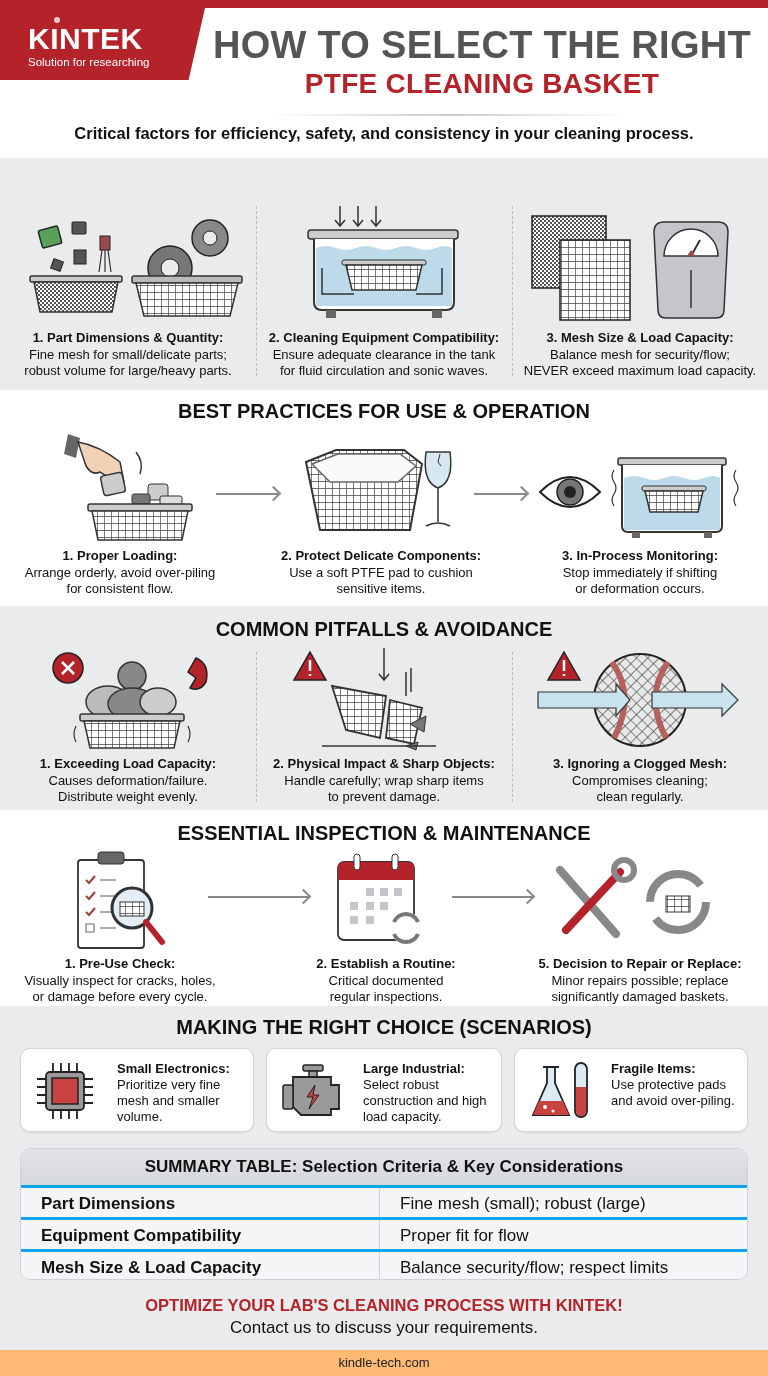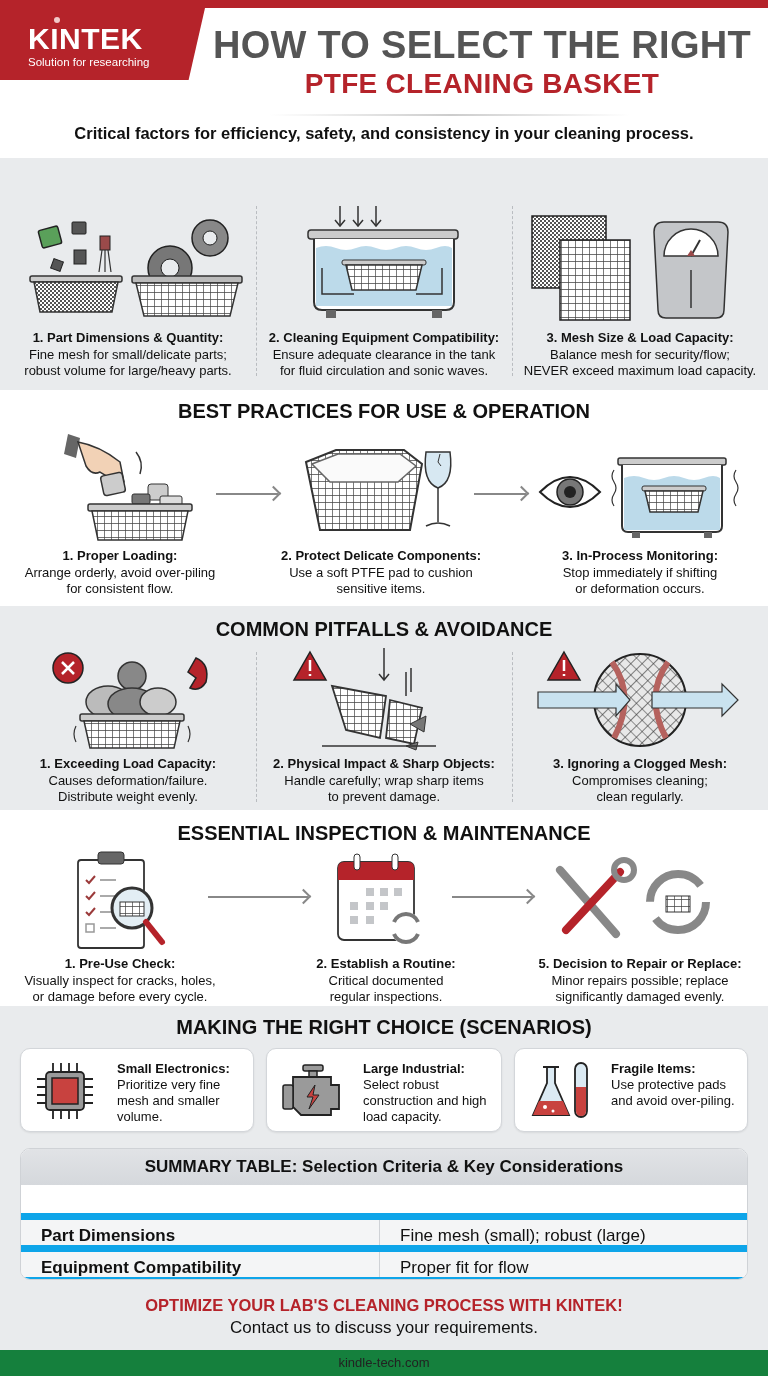--- a/index.html
+++ b/index.html
@@ -34,27 +34,27 @@
 
   
   .card { position: absolute; top: 1048px; height: 84px; background: #fff; border: 1px solid #d3d6da; border-radius: 10px; box-shadow: 0 1px 2px rgba(0,0,0,0.08); }
   .card .card-icon { position: absolute; left: 14px; top: 12px; width: 64px; height: 60px; }
   .card .card-title { position: absolute; left: 96px; top: 12px; font-weight: bold; font-size: 13px; }
   .card .card-desc { position: absolute; left: 96px; top: 28px; font-size: 13px; line-height: 16px; width: 140px; }
 
   
   .summary { position: absolute; left: 20px; top: 1148px; width: 728px; height: 132px; border: 1px solid #cfd2d6; border-radius: 10px; overflow: hidden; background: #fff; }
   .summary .sum-head { position: absolute; left: 0; top: 0; width: 100%; height: 36px; background: linear-gradient(#e1e3e6, #d5d8dc); text-align: center; font-weight: bold; font-size: 17px; line-height: 36px; }
-  .summary .sum-row { position: absolute; left: 0; width: 100%; height: 32px; border-top: 7px solid #0ea5e9; background: #f4f5f6; margin-top: 28px; }
+  .summary .sum-row { position: absolute; left: 0; width: 100%; height: 32px; border-top: 3px solid #0ea5e9; background: #f4f5f6; }
   .summary .sum-row .c1 { position: absolute; left: 20px; top: 0; line-height: 32px; font-weight: bold; font-size: 17px; }
   .summary .sum-row .c2 { position: absolute; left: 358px; top: 0; height: 100%; border-left: 1px solid #cfd2d6; padding-left: 20px; line-height: 32px; font-size: 17px; }
 
   .cta-title { position: absolute; left: 0; top: 1296px; width: 768px; text-align: center; font-weight: bold; font-size: 16.5px; color: #b5232a; }
   .cta-sub { position: absolute; left: 0; top: 1318px; width: 768px; text-align: center; font-size: 17px; color: #111; }
-  .footer { position: absolute; left: 0; top: 1350px; width: 768px; height: 26px; background: #15803d; text-align: center; font-size: 13px; line-height: 26px; color: #222; }
+  .footer { position: absolute; left: 0; top: 1350px; width: 768px; height: 26px; background: #fdba74; text-align: center; font-size: 13px; line-height: 26px; color: #222; }
 </style>
 </head>
 <body>
 
 <svg width="0" height="0" style="position:absolute">
   <defs>
     <pattern id="fineMesh" width="4" height="4" patternUnits="userSpaceOnUse">
       <rect width="4" height="4" fill="#fff"></rect>
         <rect width="2" height="2" fill="#555"></rect>
         <rect x="2" y="2" width="2" height="2" fill="#555"></rect>
@@ -302,21 +302,21 @@
   <div class="col" style="left:520px;top:40px;width:240px;height:156px;">
     <svg class="illus" style="top:0;height:100px;" viewBox="0 0 240 100">
       <path d="M40 20 L96 84" stroke="#888" stroke-width="8" stroke-linecap="round"></path>
       <path d="M100 22 L46 80" stroke="#b5232a" stroke-width="8" stroke-linecap="round"></path>
       <circle cx="104" cy="20" r="10" fill="none" stroke="#888" stroke-width="6"></circle>
       <circle cx="158" cy="52" r="28" fill="none" stroke="#888" stroke-width="8" stroke-dasharray="70 18"></circle>
       <rect x="146" y="46" width="24" height="16" fill="url(#gridMesh)" stroke="#333"></rect>
     </svg>
     <div class="item-title" style="top:106px;">5. Decision to Repair or Replace:</div>
     <div class="item-desc" style="top:123px;">Minor repairs possible; replace</div>
-    <div class="item-desc" style="top:139px;">significantly damaged evenly.</div>
+    <div class="item-desc" style="top:139px;">significantly damaged baskets.</div>
   </div>
 </div>
 
 <div class="section sec-gray" style="top:1006px;height:344px;">
   <div class="sec-title" style="top:10px;">MAKING THE RIGHT CHOICE (SCENARIOS)</div>
 </div>
 
 <div class="card" style="left:20px;width:234px;">
   <svg class="card-icon" viewBox="0 0 64 60">
     <path d="M18 2 V12 M26 2 V12 M34 2 V12 M42 2 V12 M18 48 V58 M26 48 V58 M34 48 V58 M42 48 V58 M2 18 H12 M2 26 H12 M2 34 H12 M2 42 H12 M48 18 H58 M48 26 H58 M48 34 H58 M48 42 H58" stroke="#222" stroke-width="1.8"></path>

